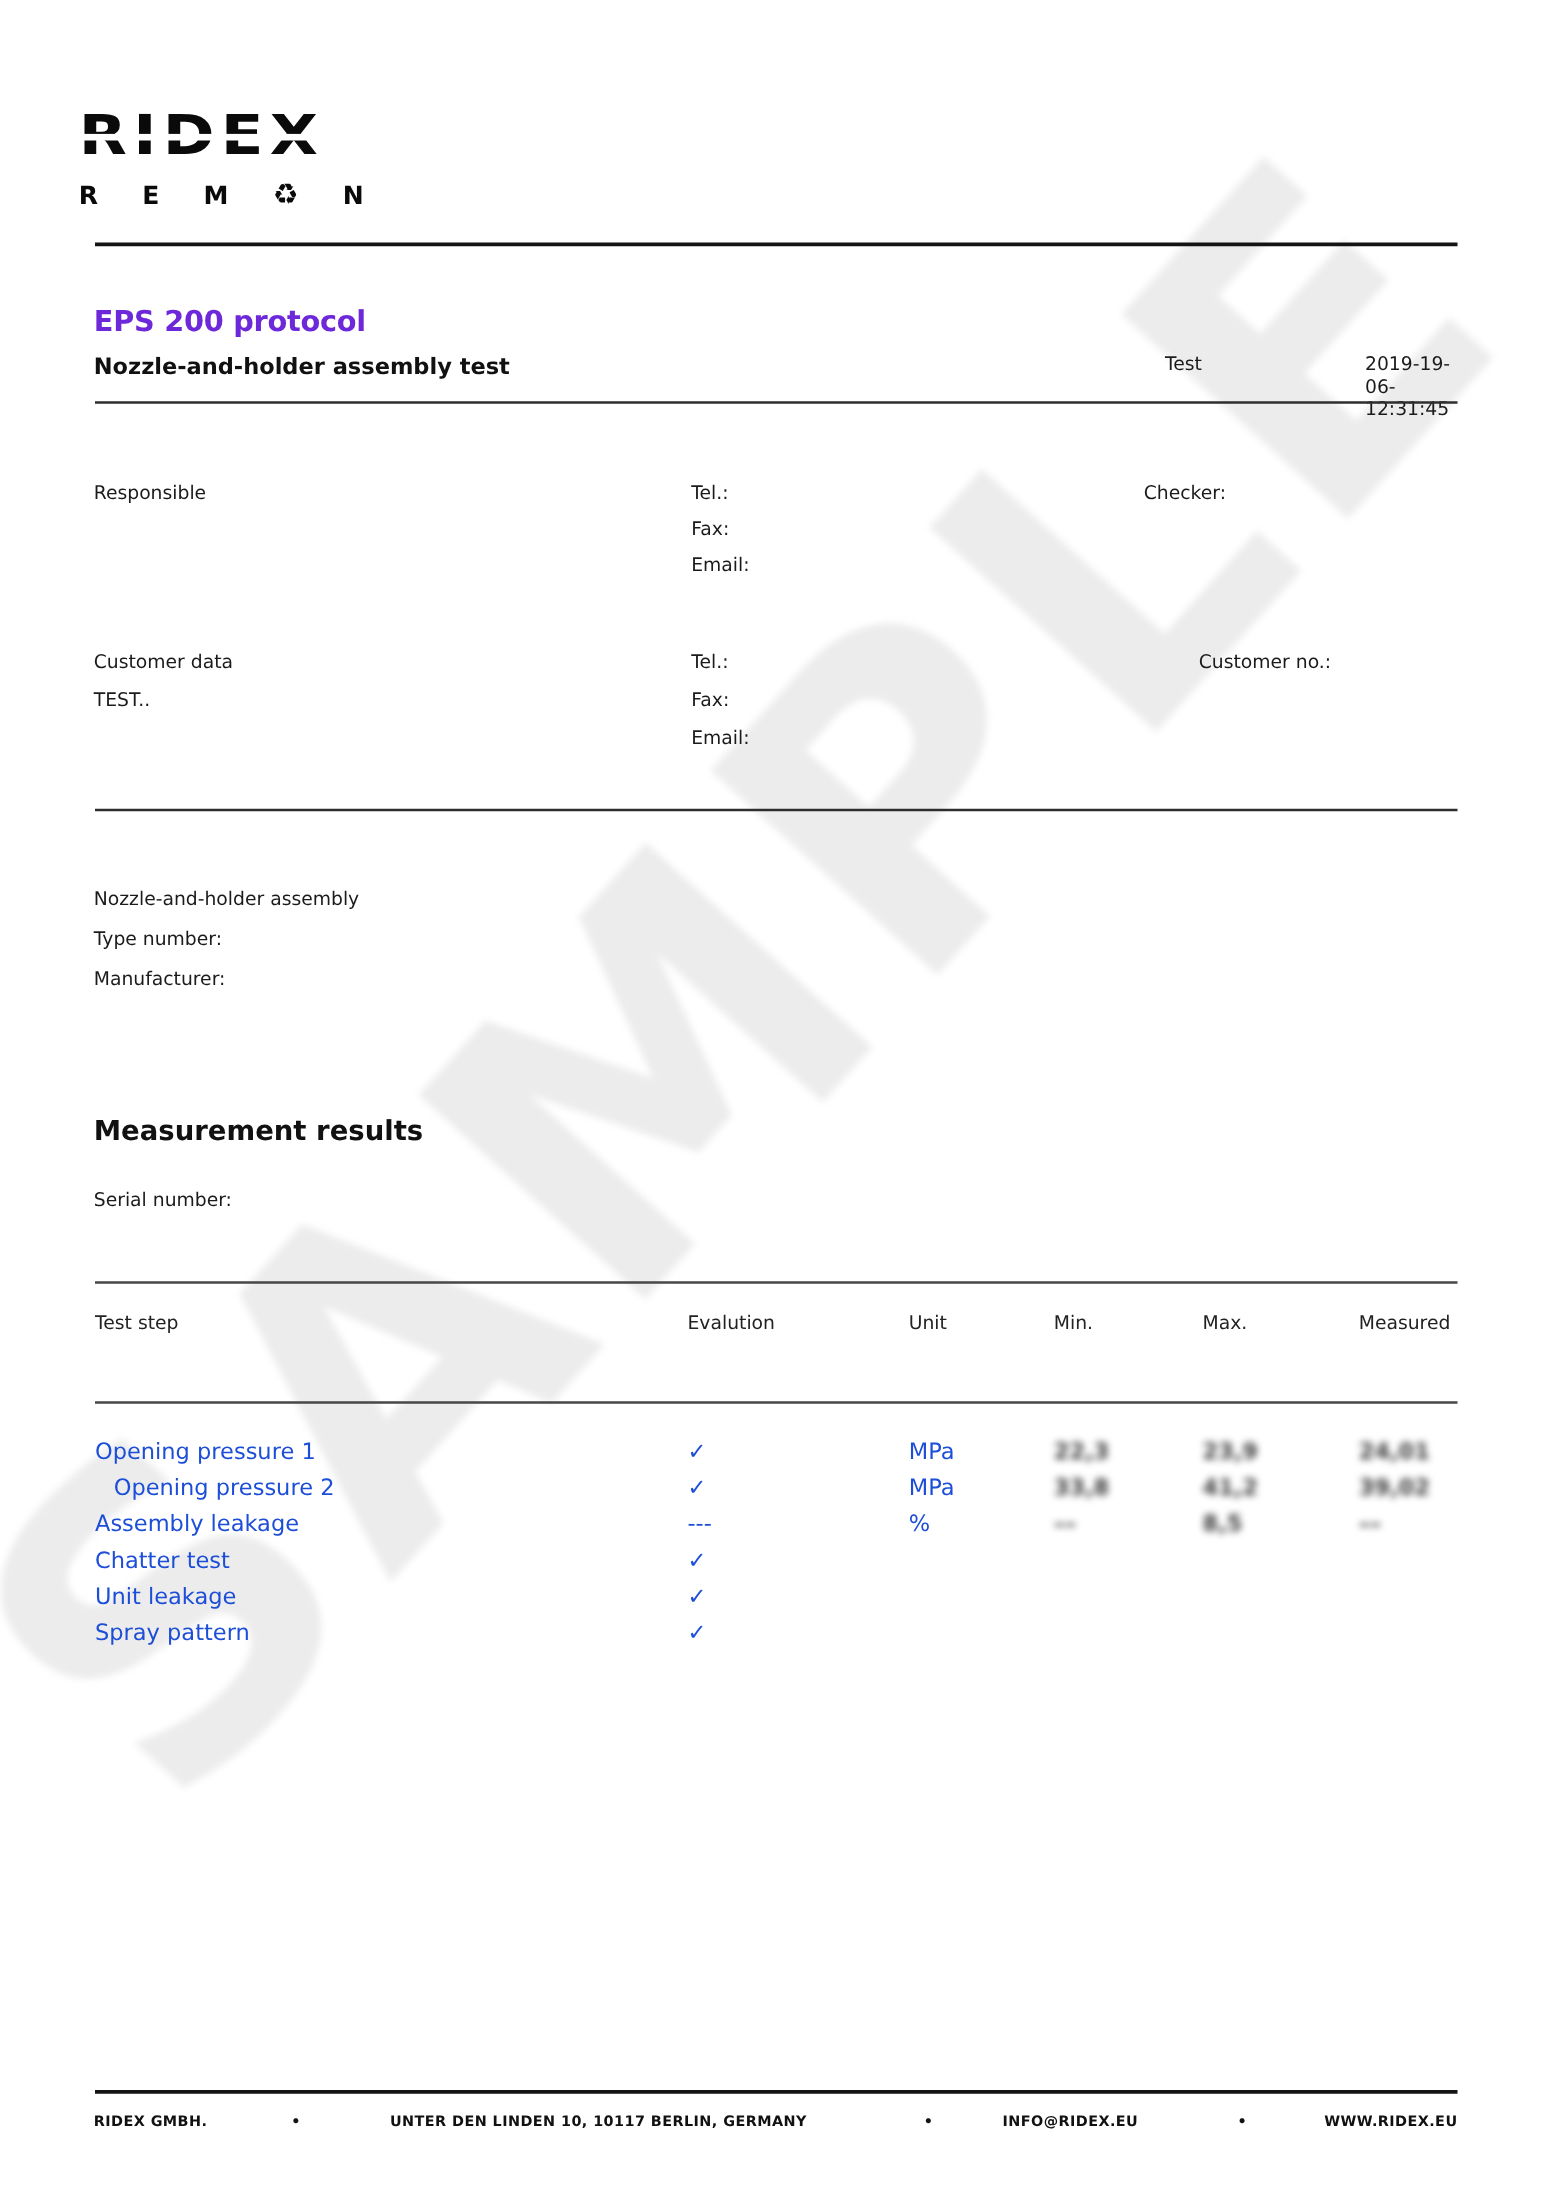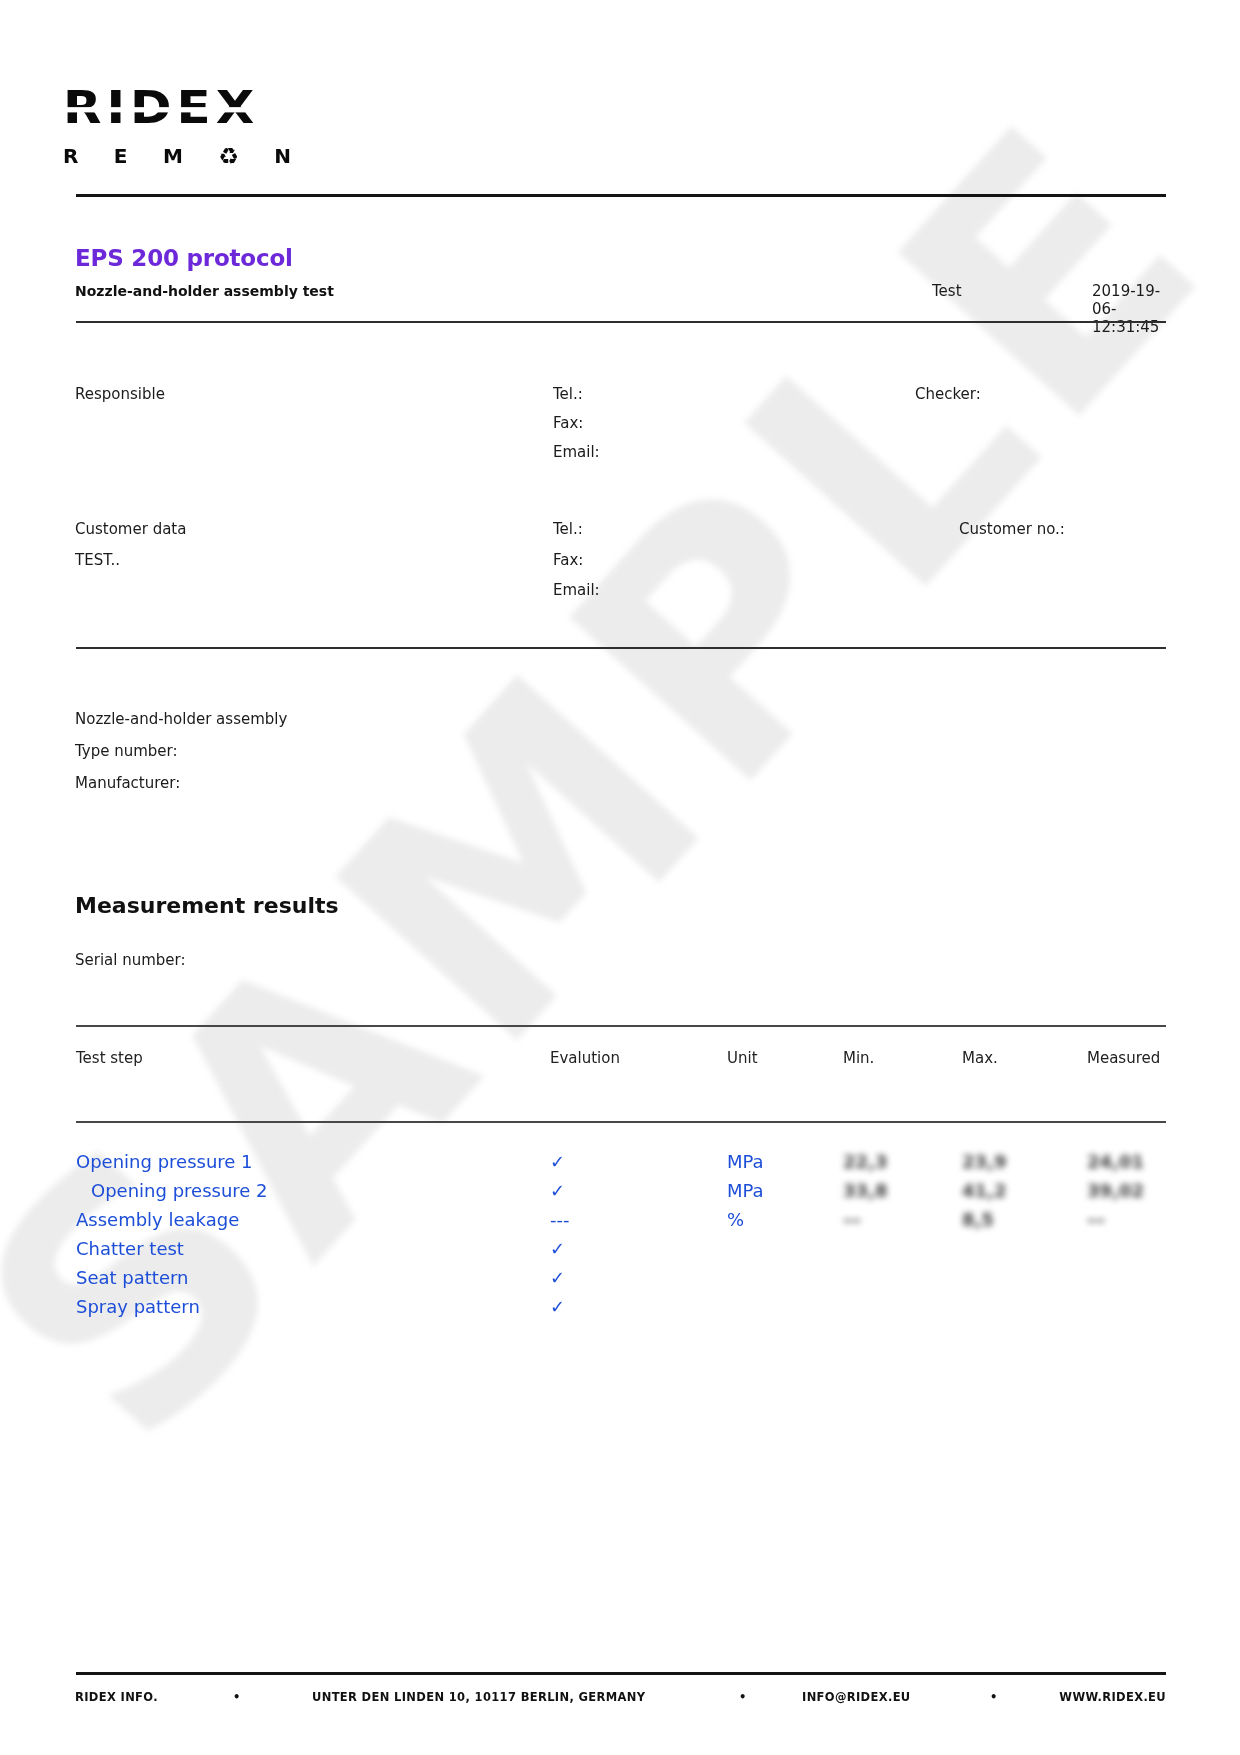--- a/index.html
+++ b/index.html
@@ -36,21 +36,21 @@
     width:228px; font-weight:700; font-size:20px; color:#0a0a0a;
   }
   .logo-sub .recycle { font-size:23px; line-height:1; }
 
   
   .rule { background:#141414; }
   .rule-thin { background:#2e2e2e; }
   .rule-table { background:#474747; }
 
   .title { font-size:23px; font-weight:700; letter-spacing:-0.2px; color:#6d28d9; }
-  .subtitle { font-size:14px; font-weight:700; color:#111; }
+  .subtitle { font-size:18px; font-weight:700; color:#111; }
   .lbl { font-size:15px; color:#1b1b1b; }
   .h2 { font-size:22px; font-weight:700; color:#111; }
 
   .th { font-size:15px; color:#222; }
   .td { font-size:18px; color:#1d4ed8; }
   .blurval { filter:blur(3px); color:#3a3a3a; font-weight:600; }
 
   .footer-item { font-size:11.5px; font-weight:700; letter-spacing:0.35px; color:#111; }
   .bullet { font-size:11.5px; font-weight:700; color:#111; }
 </style>
@@ -143,31 +143,31 @@
     <div class="abs z td blurval" style="left:962px; top:1209px;">8,5</div>
     <div class="abs z td blurval" style="left:1087px; top:1209px;">––</div>
   </div>
 
   <div>
     <div class="abs z td" style="left:76px;  top:1238px;">Chatter test</div>
     <div class="abs z td" style="left:550px; top:1238px;">✓</div>
   </div>
 
   <div>
-    <div class="abs z td" style="left:76px;  top:1267px;">Seat pattern</div>
+    <div class="abs z td" style="left:76px;  top:1267px;">Unit leakage</div>
     <div class="abs z td" style="left:550px; top:1267px;">✓</div>
   </div>
 
   <div>
     <div class="abs z td" style="left:76px;  top:1296px;">Spray pattern</div>
     <div class="abs z td" style="left:550px; top:1296px;">✓</div>
   </div>
 
   <div class="abs z rule" style="left:76px; top:1672px; width:1090px; height:3px;"></div>
-  <div class="abs z footer-item" style="left:75px;  top:1690px;">RIDEX INFO.</div>
+  <div class="abs z footer-item" style="left:75px;  top:1690px;">RIDEX GMBH.</div>
   <div class="abs z bullet" style="left:233px; top:1690px;">•</div>
   <div class="abs z footer-item" style="left:312px; top:1690px;">UNTER DEN LINDEN 10, 10117 BERLIN, GERMANY</div>
   <div class="abs z bullet" style="left:739px; top:1690px;">•</div>
   <div class="abs z footer-item" style="left:802px; top:1690px;">INFO@RIDEX.EU</div>
   <div class="abs z bullet" style="left:990px; top:1690px;">•</div>
   <div class="abs z footer-item" style="left:1166px; top:1690px; transform:translateX(-100%);">WWW.RIDEX.EU</div>
 
 </div>
 
 </body></html>

